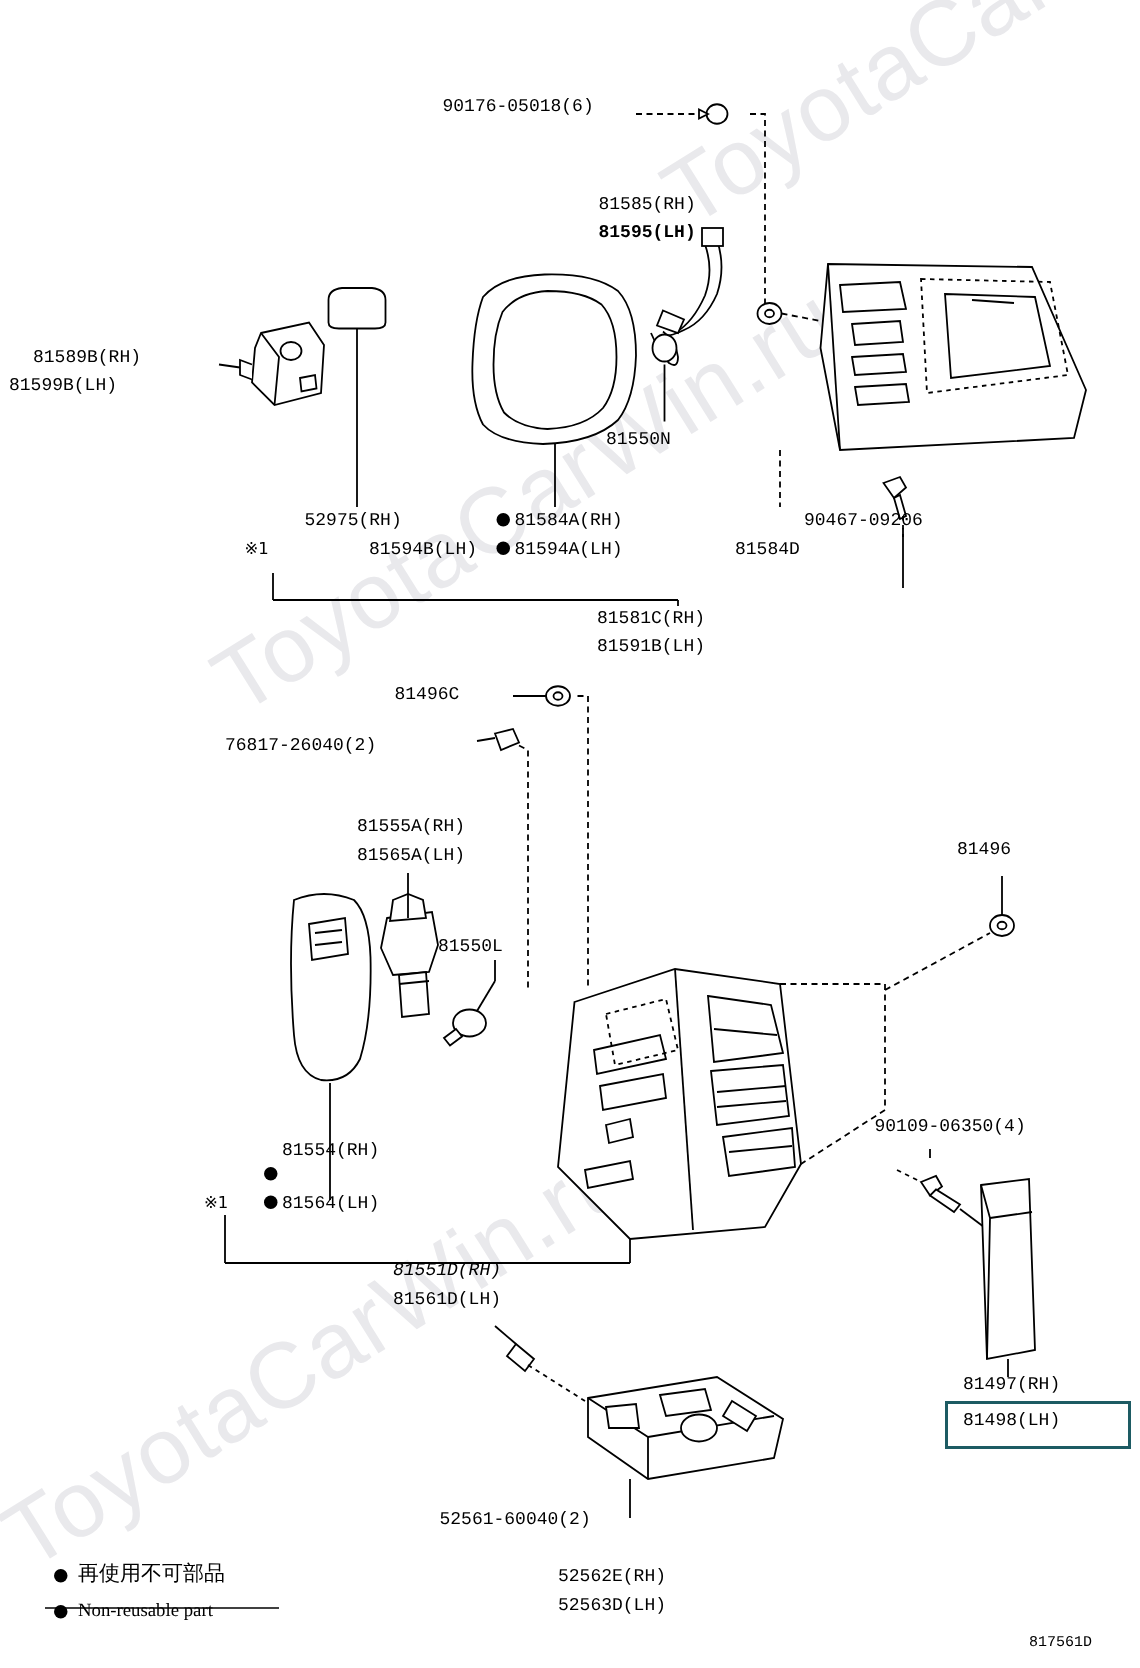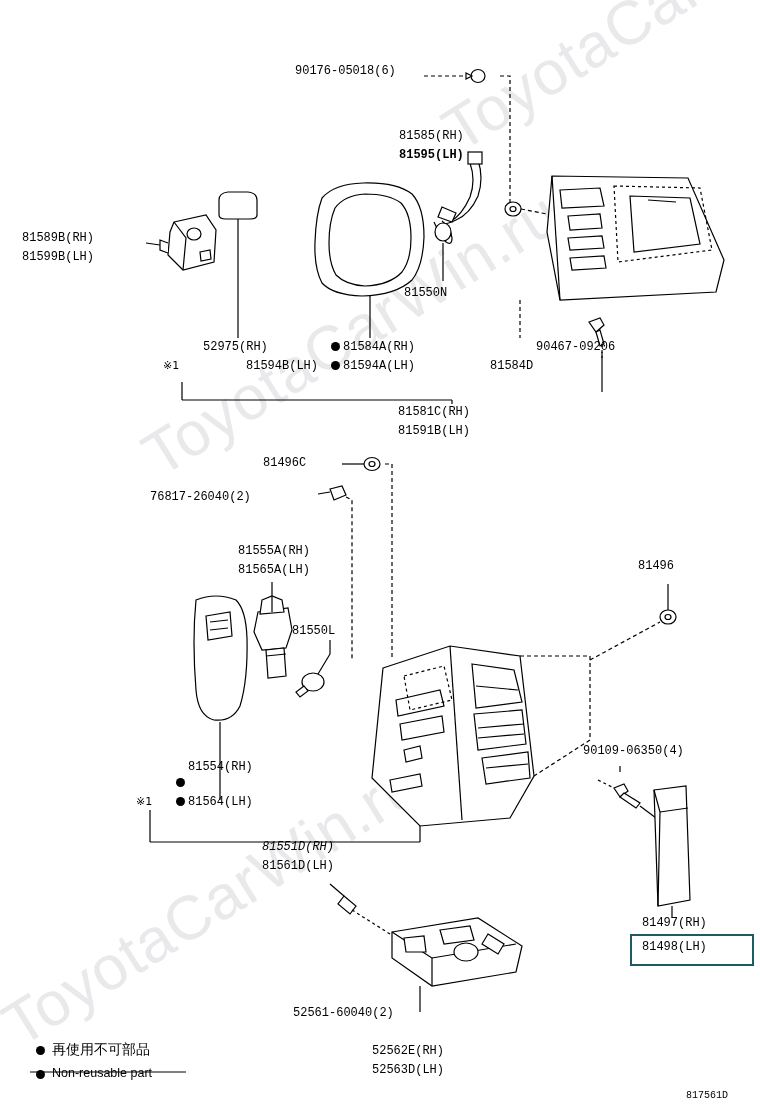--- a/index.html
+++ b/index.html
@@ -29,21 +29,21 @@
   .lbl{
     position:absolute;
     font-family:"Liberation Mono","DejaVu Sans Mono",monospace;
     font-size:12px;
     color:#000;
     white-space:nowrap;
     letter-spacing:0px;
     line-height:19px;
   }
   .lbl.jp{font-family:"DejaVu Sans",sans-serif;font-size:14px;}
-  .lbl.note{font-family:Liberation Sans, sans-serif;font-size:12.5px;}
+  .lbl.note{font-family:Liberation Serif, serif;font-size:12.5px;}
   .lbl.code{font-size:10px;}
   .bullet{
     position:absolute;
     width:9px;height:9px;border-radius:50%;
     background:#000;
   }
   .star{
     position:absolute;
     font-family:"DejaVu Sans",sans-serif;
     font-size:11px;color:#000;white-space:nowrap;
@@ -238,21 +238,21 @@
 
       <line x1="30" y1="1072" x2="186" y2="1072" stroke-width="1"></line>
     </g>
   </svg>
 
   <div class="lbl" style="left:295px;top:62px;">90176-05018(6)</div>
   <div class="lbl" style="left:399px;top:127px;">81585(RH)</div>
   <div class="lbl" style="left:399px;top:146px;font-weight:bold;">81595(LH)</div>
 
   <div class="lbl" style="left:22px;top:229px;">81589B(RH)</div>
-  <div class="lbl" style="left:22px;top:248px;">81599B(LH)</div>
+  <div class="lbl" style="left:6px;top:248px;">81599B(LH)</div>
 
   <div class="lbl" style="left:404px;top:284px;">81550N</div>
 
   <div class="lbl" style="left:203px;top:338px;">52975(RH)</div>
   <div class="lbl" style="left:203px;top:357px;margin-left:43px;">81594B(LH)</div>
   <div class="star" style="left:163px;top:359px;">※1</div>
 
   <div class="bullet" style="left:331px;top:342px;"></div>
   <div class="lbl" style="left:343px;top:338px;">81584A(RH)</div>
   <div class="bullet" style="left:331px;top:361px;"></div>

